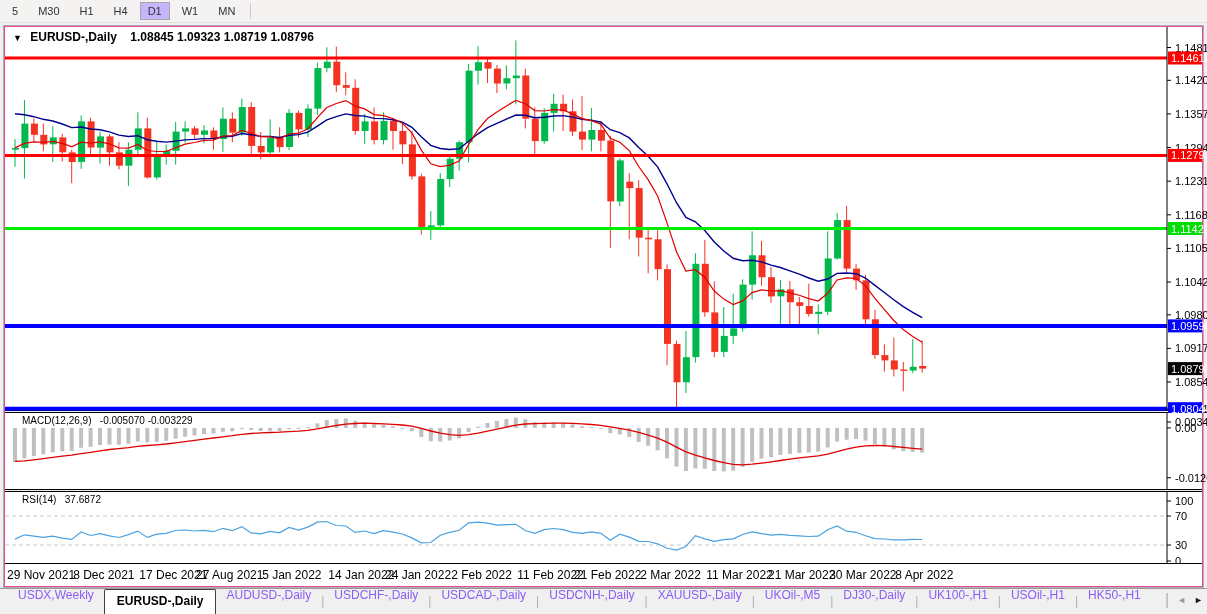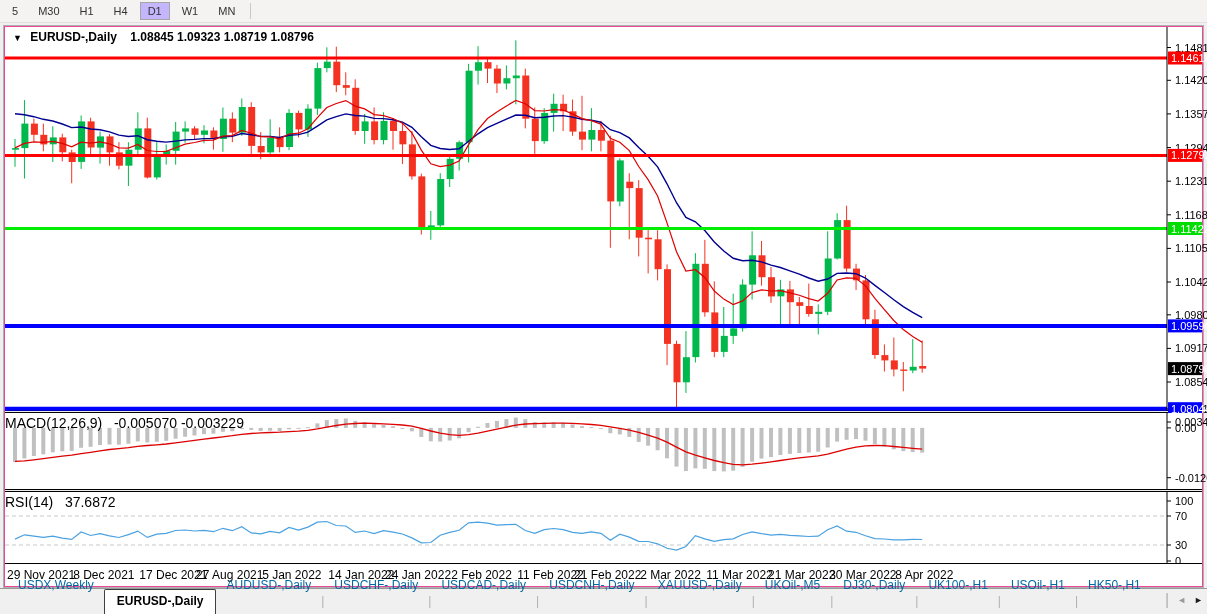--- a/index.html
+++ b/index.html
@@ -12,27 +12,27 @@
   
   #window{position:absolute;left:4px;top:26px;width:1199px;height:561px;background:#fff;border:1px solid #ec4899;outline:1px solid #b0b0b0;box-sizing:border-box;}
   .panel{position:relative;background:#fff;}
   #main-panel{height:383px;}
   #macd-panel{height:76px;}
   #rsi-panel{height:72px;border-bottom:1px solid #000;box-sizing:border-box;}
   .hsep{height:3px;background:#ececec;border-top:1px solid #000;border-bottom:1px solid #000;box-sizing:border-box;}
   svg{display:block;overflow:visible;}
   #chart-title{position:absolute;left:8px;top:3px;font-size:12px;font-weight:bold;color:#000;white-space:nowrap;z-index:5;}
   #chart-title .tri{font-size:9px;margin-right:5px;}
-  .ind-label{position:absolute;left:0;top:2px;font-size:14px;color:#000;z-index:5;white-space:nowrap;}
+  .ind-label{position:absolute;left:17px;top:2px;font-size:10px;color:#000;z-index:5;white-space:nowrap;}
   
   #date-strip{position:relative;height:22px;background:#fff;}
   .date-label{position:absolute;top:4px;font-size:12px;color:#000;white-space:nowrap;}
   
   #tabbar{position:absolute;left:0;top:588px;width:1207px;height:26px;background:#f0f0f0;border-top:1px solid #9a9a9a;display:flex;align-items:flex-end;padding-left:8px;box-sizing:border-box;}
-  .tab{font-size:12px;color:#0369a1;padding:3px 10px 22px 10px;white-space:nowrap;cursor:default;}
+  .tab{font-size:12px;color:#8b5cf6;padding:3px 10px 12px 10px;white-space:nowrap;cursor:default;}
   .tab.active{background:#fff;border:1px solid #404040;border-bottom:none;font-weight:bold;color:#000;padding:4px 12px 6px 12px;margin-bottom:0;border-radius:2px 2px 0 0;}
   .tab-sep{color:#b0b0b0;font-size:12px;padding:3px 0 6px 0;}
   #tab-arrows{position:absolute;right:4px;bottom:5px;display:flex;align-items:center;gap:8px;}
   #tab-arrows .asep{color:#b0b0b0;}
   .arrow-btn{font-size:9px;cursor:default;}
   #scroll-left{color:#9a9a9a;}
   #scroll-right{color:#1a1a1a;}
 </style>
 </head>
 <body>

